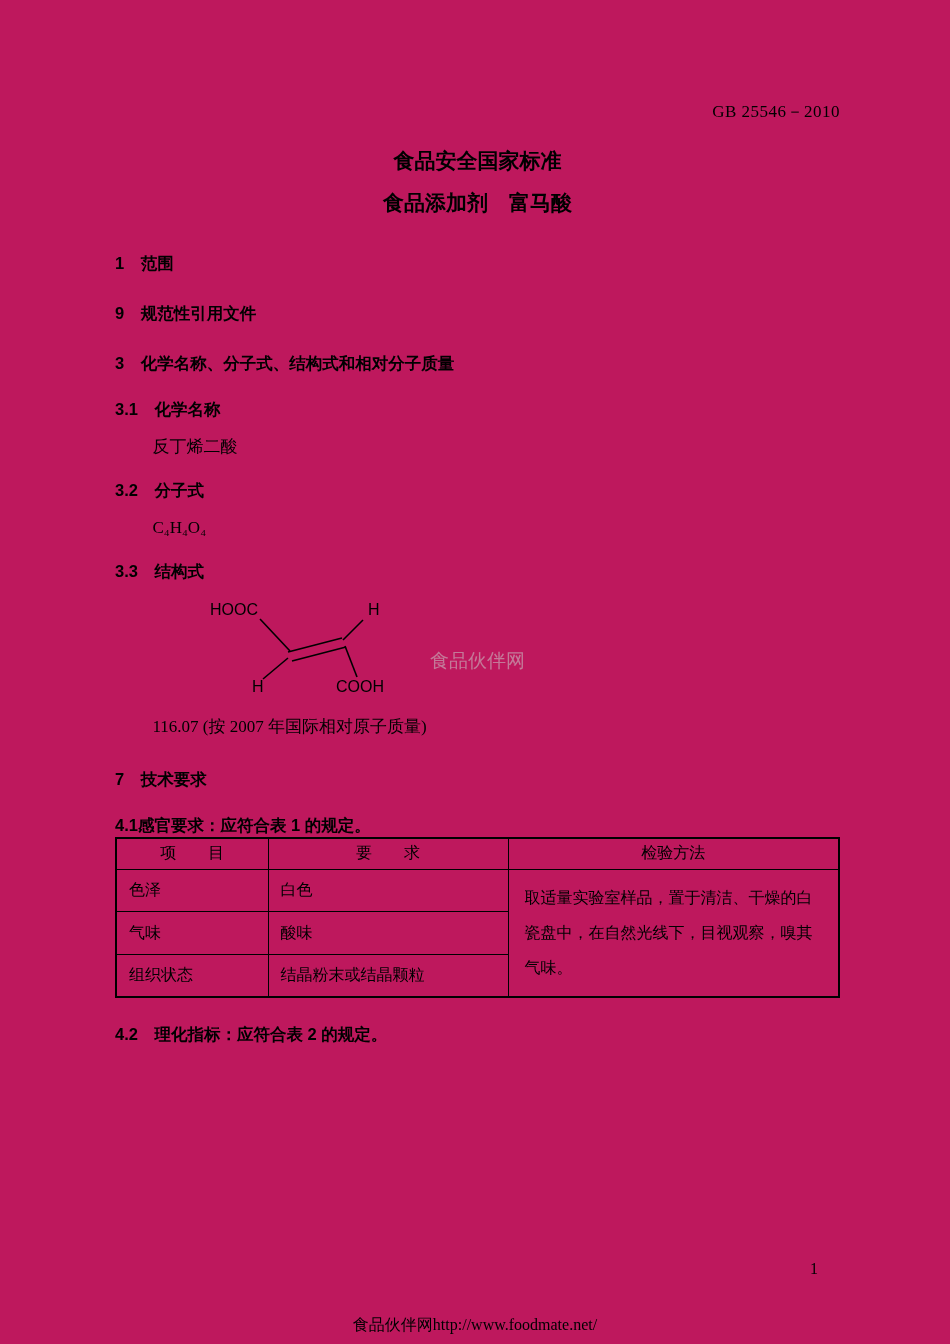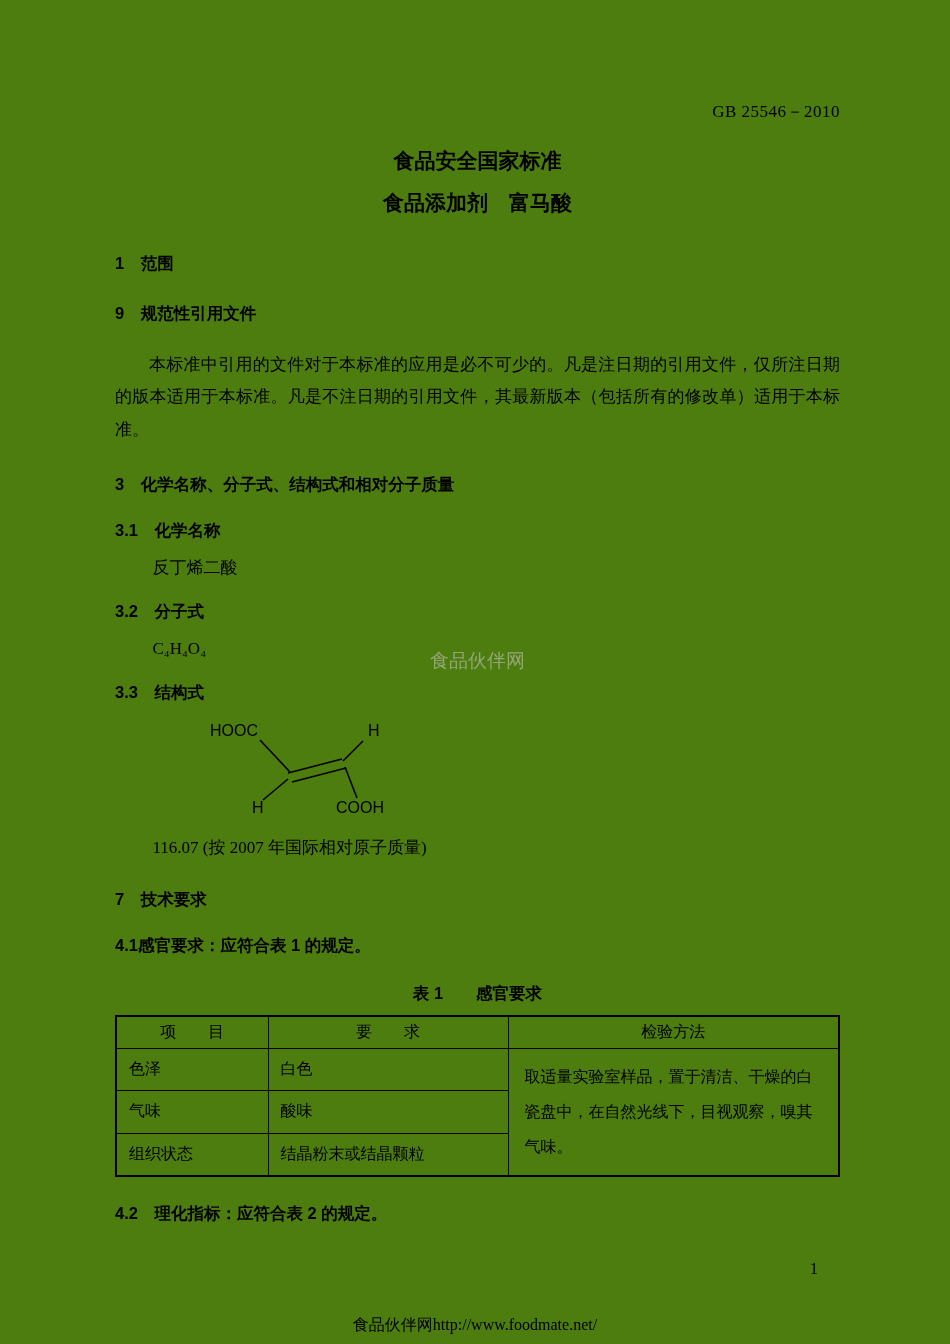--- a/index.html
+++ b/index.html
@@ -1,21 +1,21 @@
 <!DOCTYPE html>
 <html><head>
 <meta charset="utf-8">
 <style>
   * { margin:0; padding:0; box-sizing:border-box; }
   html,body { background:#888; }
   .page {
     position:relative;
     width:950px; height:1344px;
     margin:0 auto;
-    background:#4d7c0f;
+    background:#be185d;
     color:#000;
     font-family:"Liberation Serif","DejaVu Serif",serif;
     font-size:17px;
     padding:100px 110px 0 115px;
     overflow:hidden;
   }
   .doc-number { text-align:right; font-size:17px; letter-spacing:0.5px; margin-bottom:24px; }
   .title1, .title2 {
     text-align:center;
     font-family:"Liberation Sans","DejaVu Sans",sans-serif;
@@ -75,21 +75,20 @@
 <div class="page">
 
   <div class="doc-number">GB 25546－2010</div>
 
   <div class="title1">食品安全国家标准</div>
   <div class="title2">食品添加剂　富马酸</div>
 
   <div class="sec-h h-lv1">1　范围</div>
 
   <div class="sec-h h-lv1">9　规范性引用文件</div>
-  <p class="body-text">本标准中引用的文件对于本标准的应用是必不可少的。凡是注日期的引用文件，仅所注日期的版本适用于本标准。凡是不注日期的引用文件，其最新版本（包括所有的修改单）适用于本标准。</p>
 
   <div class="sec-h h-lv1">3　化学名称、分子式、结构式和相对分子质量</div>
 
   <div class="sec-h h-lv2">3.1　化学名称</div>
   <div class="plain-line">反丁烯二酸</div>
 
   <div class="sec-h h-lv2">3.2　分子式</div>
   <div class="plain-line">C₄H₄O₄</div>
 
   <div class="sec-h h-lv2">3.3　结构式</div>
@@ -110,21 +109,20 @@
   </div>
 
   <div class="watermark">食品伙伴网</div>
 
   <div class="plain-line">116.07 (按 2007 年国际相对原子质量)</div>
 
   <div class="sec-h h-lv1">7　技术要求</div>
 
   <div class="sec-h" style="margin:24px 0 0 0;">4.1感官要求：应符合表 1 的规定。</div>
 
-  <div class="table-caption">表 1　　感官要求</div>
 
   <table class="t1">
     <thead>
       <tr>
         <th class="col1">项　　目</th>
         <th class="col2">要　　求</th>
         <th>检验方法</th>
       </tr>
     </thead>
     <tbody>

